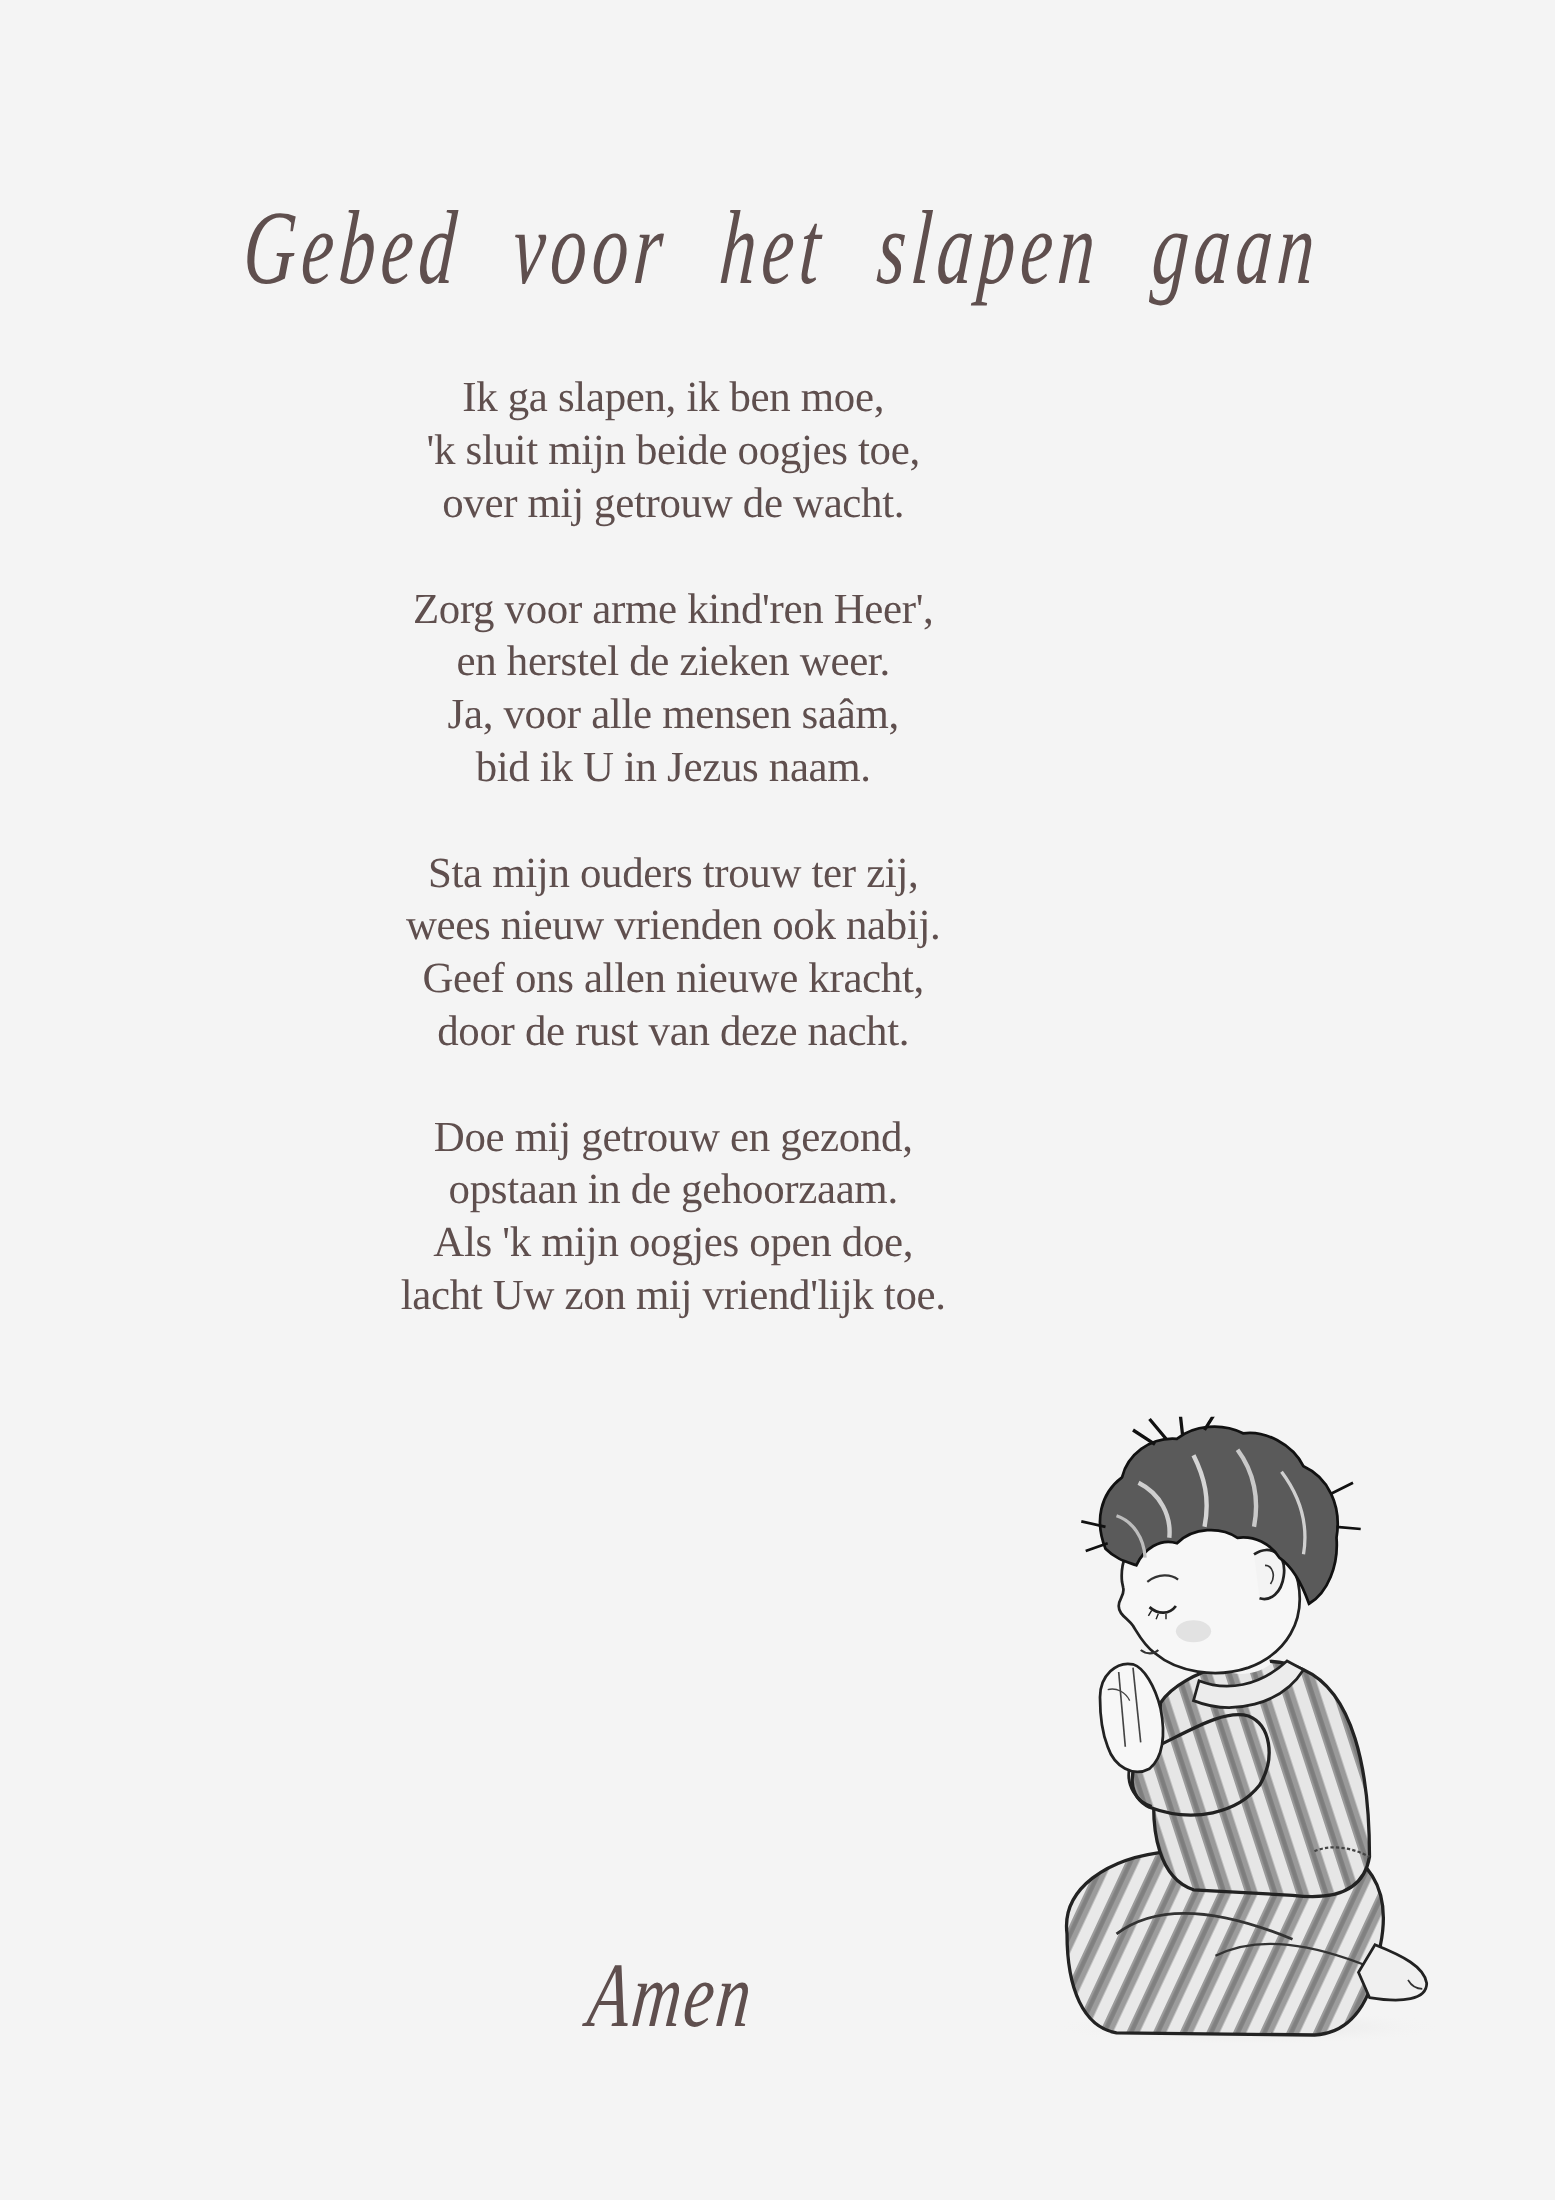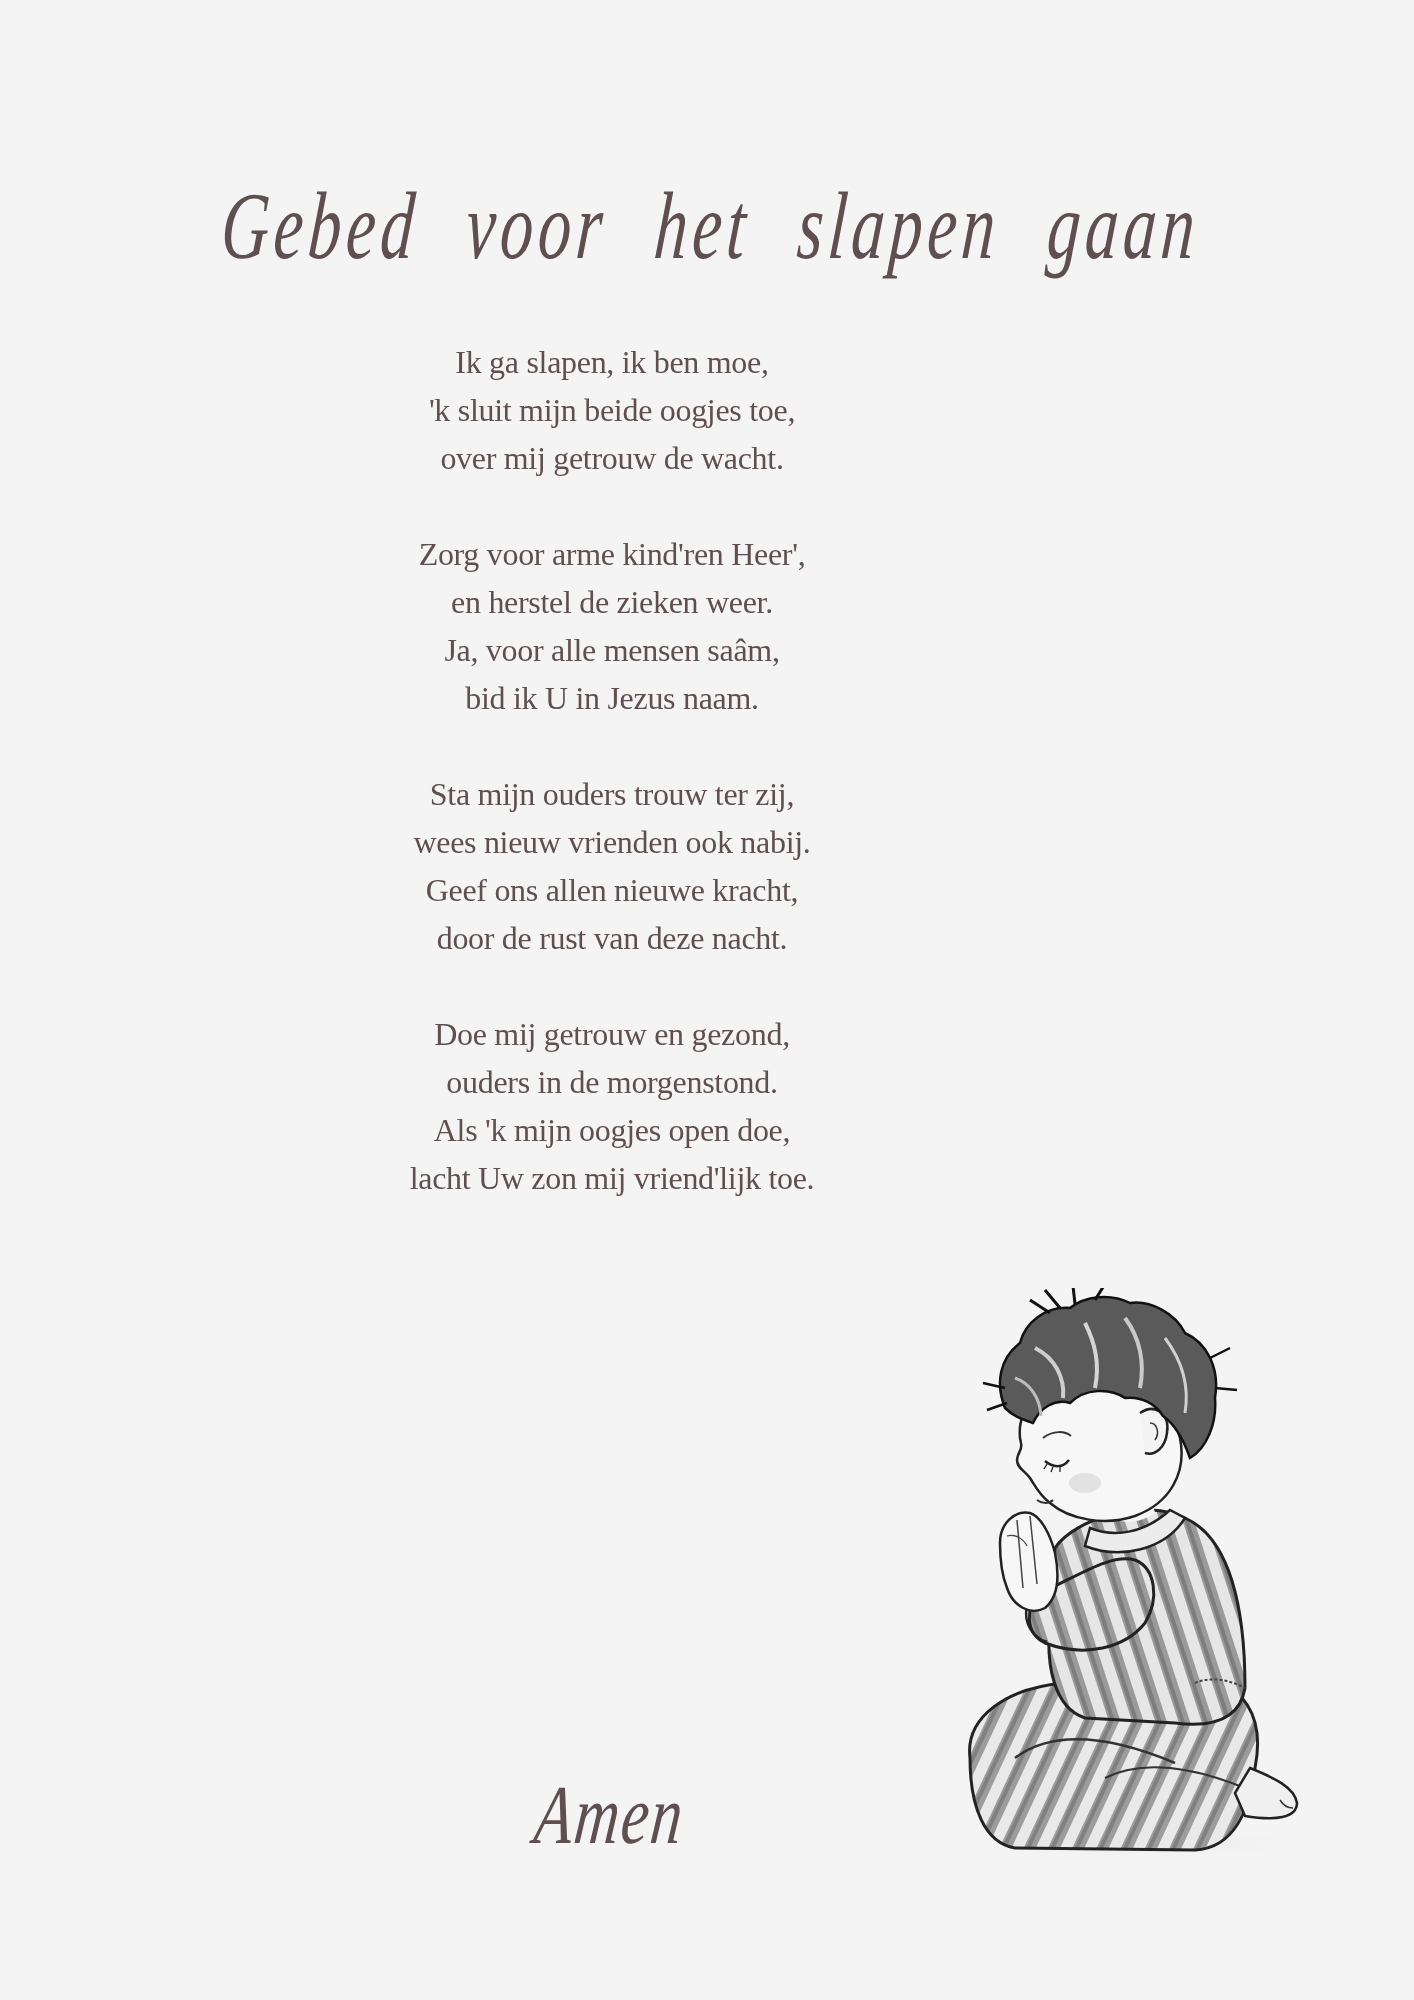--- a/index.html
+++ b/index.html
@@ -33,21 +33,21 @@
     transform-origin: 50% 55%;
     white-space: nowrap;
   }
   .poem {
     position: absolute;
     left: 300px;
     top: 338px;
     width: 624px;
     text-align: center;
     font-family: "Liberation Serif", serif;
-    font-size: 32px;
+    font-size: 39px;
     line-height: 48px;
     color: #5f4f4e;
   }
   .stanza {
     margin: 0 0 48px 0;
   }
   .line {
     display: block;
     white-space: nowrap;
     letter-spacing: -0.3px;
@@ -94,21 +94,21 @@
     <span class="line">bid ik U in Jezus naam.</span>
   </div>
   <div class="stanza">
     <span class="line">Sta mijn ouders trouw ter zij,</span>
     <span class="line">wees nieuw vrienden ook nabij.</span>
     <span class="line">Geef ons allen nieuwe kracht,</span>
     <span class="line">door de rust van deze nacht.</span>
   </div>
   <div class="stanza">
     <span class="line">Doe mij getrouw en gezond,</span>
-    <span class="line">ouders in de morgenstond.</span>
+    <span class="line">opstaan in de gehoorzaam.</span>
     <span class="line">Als 'k mijn oogjes open doe,</span>
     <span class="line">lacht Uw zon mij vriend'lijk toe.</span>
   </div>
 </div>
 
 <div class="amen">Amen</div>
 
 <div class="illustration">
   <svg viewBox="0 0 360 575" width="360" height="575" xmlns="http://www.w3.org/2000/svg">
     <defs>

